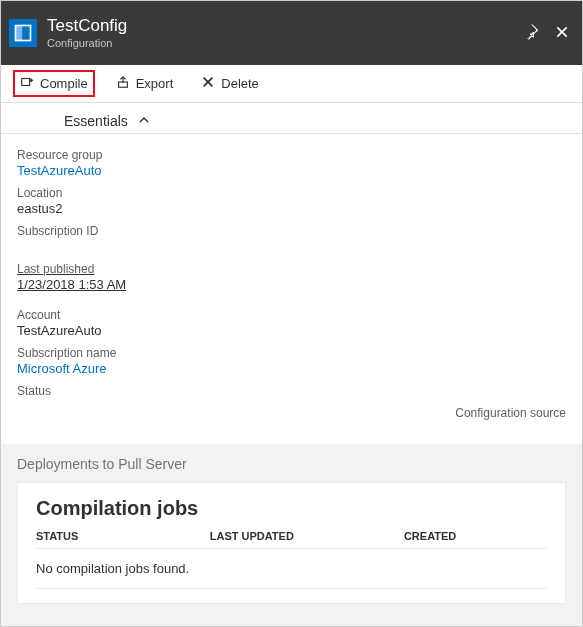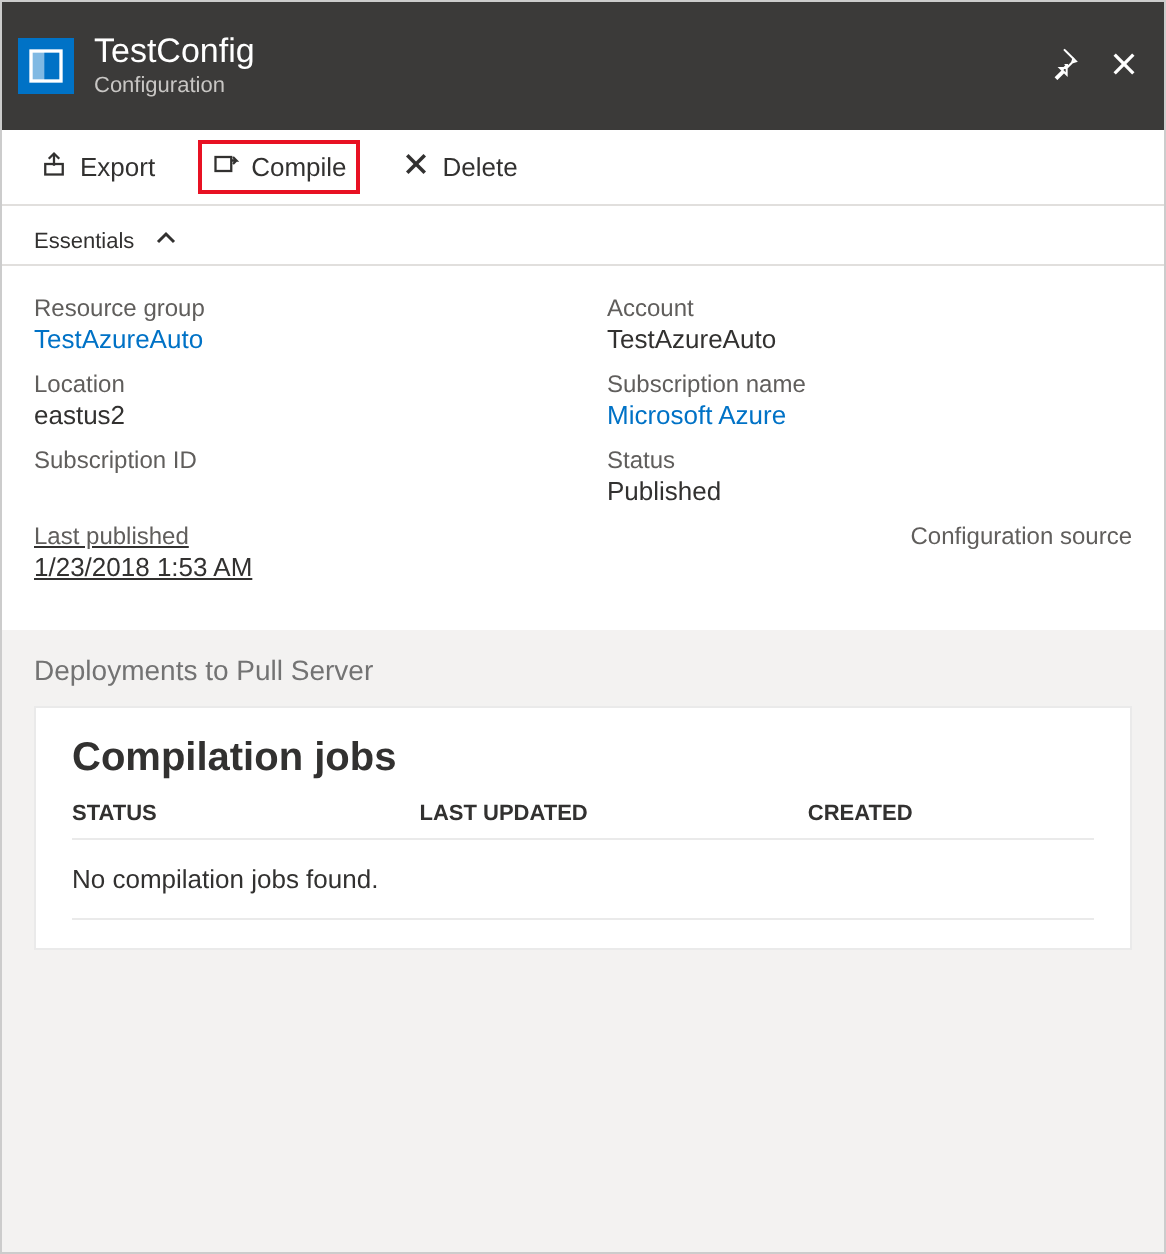--- a/index.html
+++ b/index.html
@@ -58,28 +58,29 @@
     
     .essentials {
       padding: 10px 16px 4px 16px;
       border-bottom: 1px solid #e1dfdd;
     }
     .essentials-toggle {
       display: flex;
       align-items: center;
       gap: 10px;
       cursor: pointer;
-      font-size: 11px;
+      font-size: 14px;
+      margin-left: 47px;
     }
     .essentials-body {
       padding: 14px 16px 16px 16px;
     }
     .grid2 {
       display: grid;
-      grid-template-columns: 1fr 1fr;
+      grid-template-columns: 1fr;
       column-gap: 24px;
       row-gap: 8px;
     }
     .field { margin-bottom: 8px; }
     .field-label { color: #605e5c; font-size: 12px; margin-bottom: 1px; }
     .field-value { font-size: 13px; }
     .link { color: #0072c6; cursor: pointer; }
     
     .section {
       background: #f3f2f1;
@@ -133,38 +134,38 @@
     <span class="header-act">
       <svg viewBox="0 0 24 24" stroke="#fff" stroke-width="2.5">
           <line x1="5" y1="5" x2="19" y2="19"></line>
           <line x1="19" y1="5" x2="5" y2="19"></line>
         </svg>
     </span>
   </div>
 </div>
 
 <div class="toolbar">
+  <div class="tb-btn highlight">
+    <span>
+      <svg viewBox="0 0 16 16" fill="none" stroke="#323130" stroke-width="1.3">
+          <rect x="2" y="4" width="9" height="8"></rect>
+          <path d="M11 6h3l-2-2m2 2l-2 2"></path>
+        </svg>
+    </span>
+    <span>Compile</span>
+  </div>
   <div class="tb-btn">
     <span>
       <svg viewBox="0 0 16 16" fill="none" stroke="#323130" stroke-width="1.3">
           <rect x="3" y="8" width="10" height="6"></rect>
           <path d="M8 2v7M5 5l3-3 3 3"></path>
         </svg>
     </span>
     <span>Export</span>
   </div>
-  <div class="tb-btn highlight">
-    <span>
-      <svg viewBox="0 0 16 16" fill="none" stroke="#323130" stroke-width="1.3">
-          <rect x="2" y="4" width="9" height="8"></rect>
-          <path d="M11 6h3l-2-2m2 2l-2 2"></path>
-        </svg>
-    </span>
-    <span>Compile</span>
-  </div>
   <div class="tb-btn">
     <span>
       <svg viewBox="0 0 16 16" stroke="#323130" stroke-width="2">
           <line x1="3" y1="3" x2="13" y2="13"></line>
           <line x1="13" y1="3" x2="3" y2="13"></line>
         </svg>
     </span>
     <span>Delete</span>
   </div>
 </div>
@@ -204,21 +205,20 @@
       <div class="field">
         <div class="field-label">Account</div>
         <div class="field-value">TestAzureAuto</div>
       </div>
       <div class="field">
         <div class="field-label">Subscription name</div>
         <div class="field-value link">Microsoft Azure</div>
       </div>
       <div class="field">
         <div class="field-label">Status</div>
-        <div class="field-value">Published</div>
       </div>
       <div class="field" style="margin-top:6px;text-align:right;">
         <div class="field-label">Configuration source</div>
       </div>
     </div>
   </div>
 </div>
 
 <div class="section">
   <div class="section-title">Deployments to Pull Server</div>

